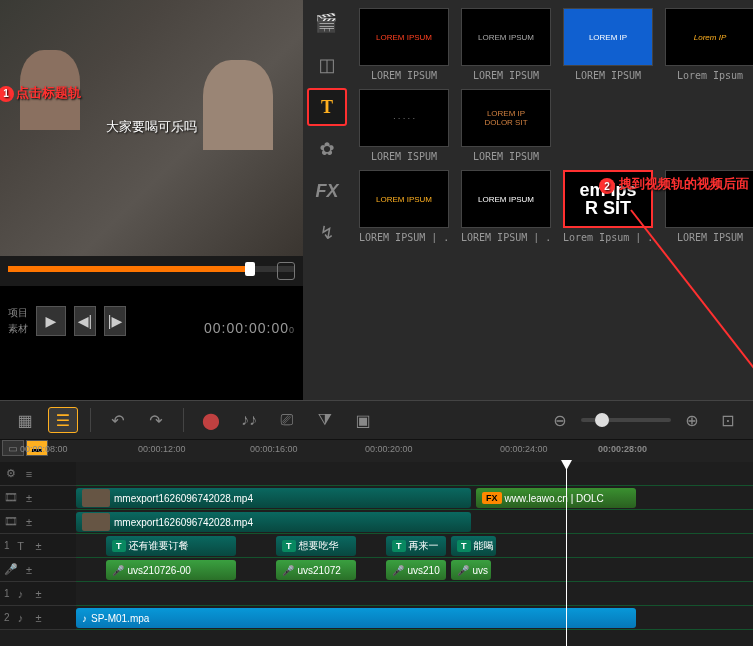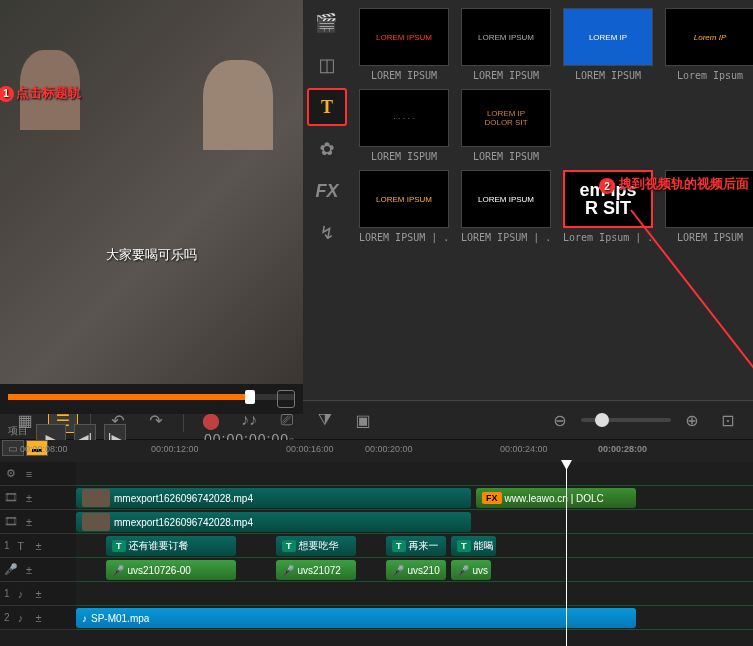--- a/index.html
+++ b/index.html
@@ -1,27 +1,27 @@
 <!DOCTYPE html>
 <html><head>
 <meta charset="utf-8">
 <style>
 *{margin:0;padding:0;box-sizing:border-box;font-family:Arial,"Microsoft YaHei",sans-serif}
 body{background:#1a1a1a;color:#aaa;width:753px;height:646px;overflow:hidden;font-size:11px}
 .top{display:flex;height:400px}
 .preview{width:303px;background:#000;position:relative}
-.preview-img{width:303px;height:384px;background:linear-gradient(135deg,#3a3a35 0%,#4a4540 30%,#5a5550 60%,#3a3530 100%);position:relative;overflow:hidden}
+.preview-img{width:303px;height:256px;background:linear-gradient(135deg,#3a3a35 0%,#4a4540 30%,#5a5550 60%,#3a3530 100%);position:relative;overflow:hidden}
 .preview-img::before{content:"";position:absolute;left:20px;top:50px;width:60px;height:80px;background:#8a7060;border-radius:40% 40% 0 0}
 .preview-img::after{content:"";position:absolute;right:30px;top:60px;width:70px;height:90px;background:#9a8575;border-radius:40% 40% 0 0}
 .caption{position:absolute;bottom:120px;left:50%;transform:translateX(-50%);color:#fff;font-size:13px;text-shadow:1px 1px 2px #000}
 .scrub{height:30px;background:#1a1a1a;position:relative;padding-top:10px}
 .scrub-bar{height:6px;background:linear-gradient(90deg,#ff7500 0%,#ff7500 85%,#333 85%);margin:0 8px;position:relative}
 .scrub-handle{position:absolute;right:14%;top:-4px;width:10px;height:14px;background:#fff;border-radius:2px}
 .copy-icon{position:absolute;right:8px;top:6px;width:18px;height:18px;border:1px solid #777;border-radius:3px}
-.controls{height:50px;display:flex;align-items:center;padding:15px 8px;gap:8px}
+.controls{height:50px;display:flex;align-items:flex-end;padding:0 8px;gap:8px}
 .ctrl-labels{display:flex;flex-direction:column;font-size:10px;color:#888;gap:2px}
 .play-btn{width:30px;height:30px;background:#333;border:1px solid #555;display:flex;align-items:center;justify-content:center;color:#ccc;font-size:14px}
 .timecode{margin-left:auto;font-family:monospace;font-size:14px;color:#999;letter-spacing:1px}
 .tc-end{font-size:9px;color:#666}
 
 .side-tabs{width:48px;background:#2a2a2a;display:flex;flex-direction:column;gap:4px;padding-top:4px}
 .tab{width:40px;height:38px;margin:0 auto;display:flex;align-items:center;justify-content:center;border-radius:3px}
 .tab.active{background:#1a1a1a;border:2px solid #ff3030}
 .tab-icon{font-size:18px;color:#888}
 .tab.active .tab-icon{color:#ffb020}
@@ -233,22 +233,22 @@
 </div>
 
 <div class="timeline">
   <div class="ruler">
     <div class="tl-controls">
       <div class="tl-ctrl">▭</div>
       <div class="tl-ctrl" style="background:#ffb020;color:#000">▬</div>
     </div>
     <div id="ruler-marks">
         <div class="ruler-mark" style="left: 20px;">00:00:08:00</div>
-        <div class="ruler-mark" style="left: 151px;">00:00:12:00</div>
-        <div class="ruler-mark" style="left: 250px; margin-left: 36px;">00:00:16:00</div>
+        <div class="ruler-mark" style="left: 138px;">00:00:12:00</div>
+        <div class="ruler-mark" style="left: 250px;">00:00:16:00</div>
         <div class="ruler-mark" style="left: 365px;">00:00:20:00</div>
         <div class="ruler-mark" style="left: 480px; margin-left: 20px;">00:00:24:00</div>
         <div class="ruler-mark" style="left: 598px; font-weight: bold;">00:00:28:00</div>
       </div>
   </div>
   <div class="tracks">
     <div class="track-heads">
       <div class="track-head">
           <span class="th-icon">⚙</span>
           <span class="th-icon">≡</span>

